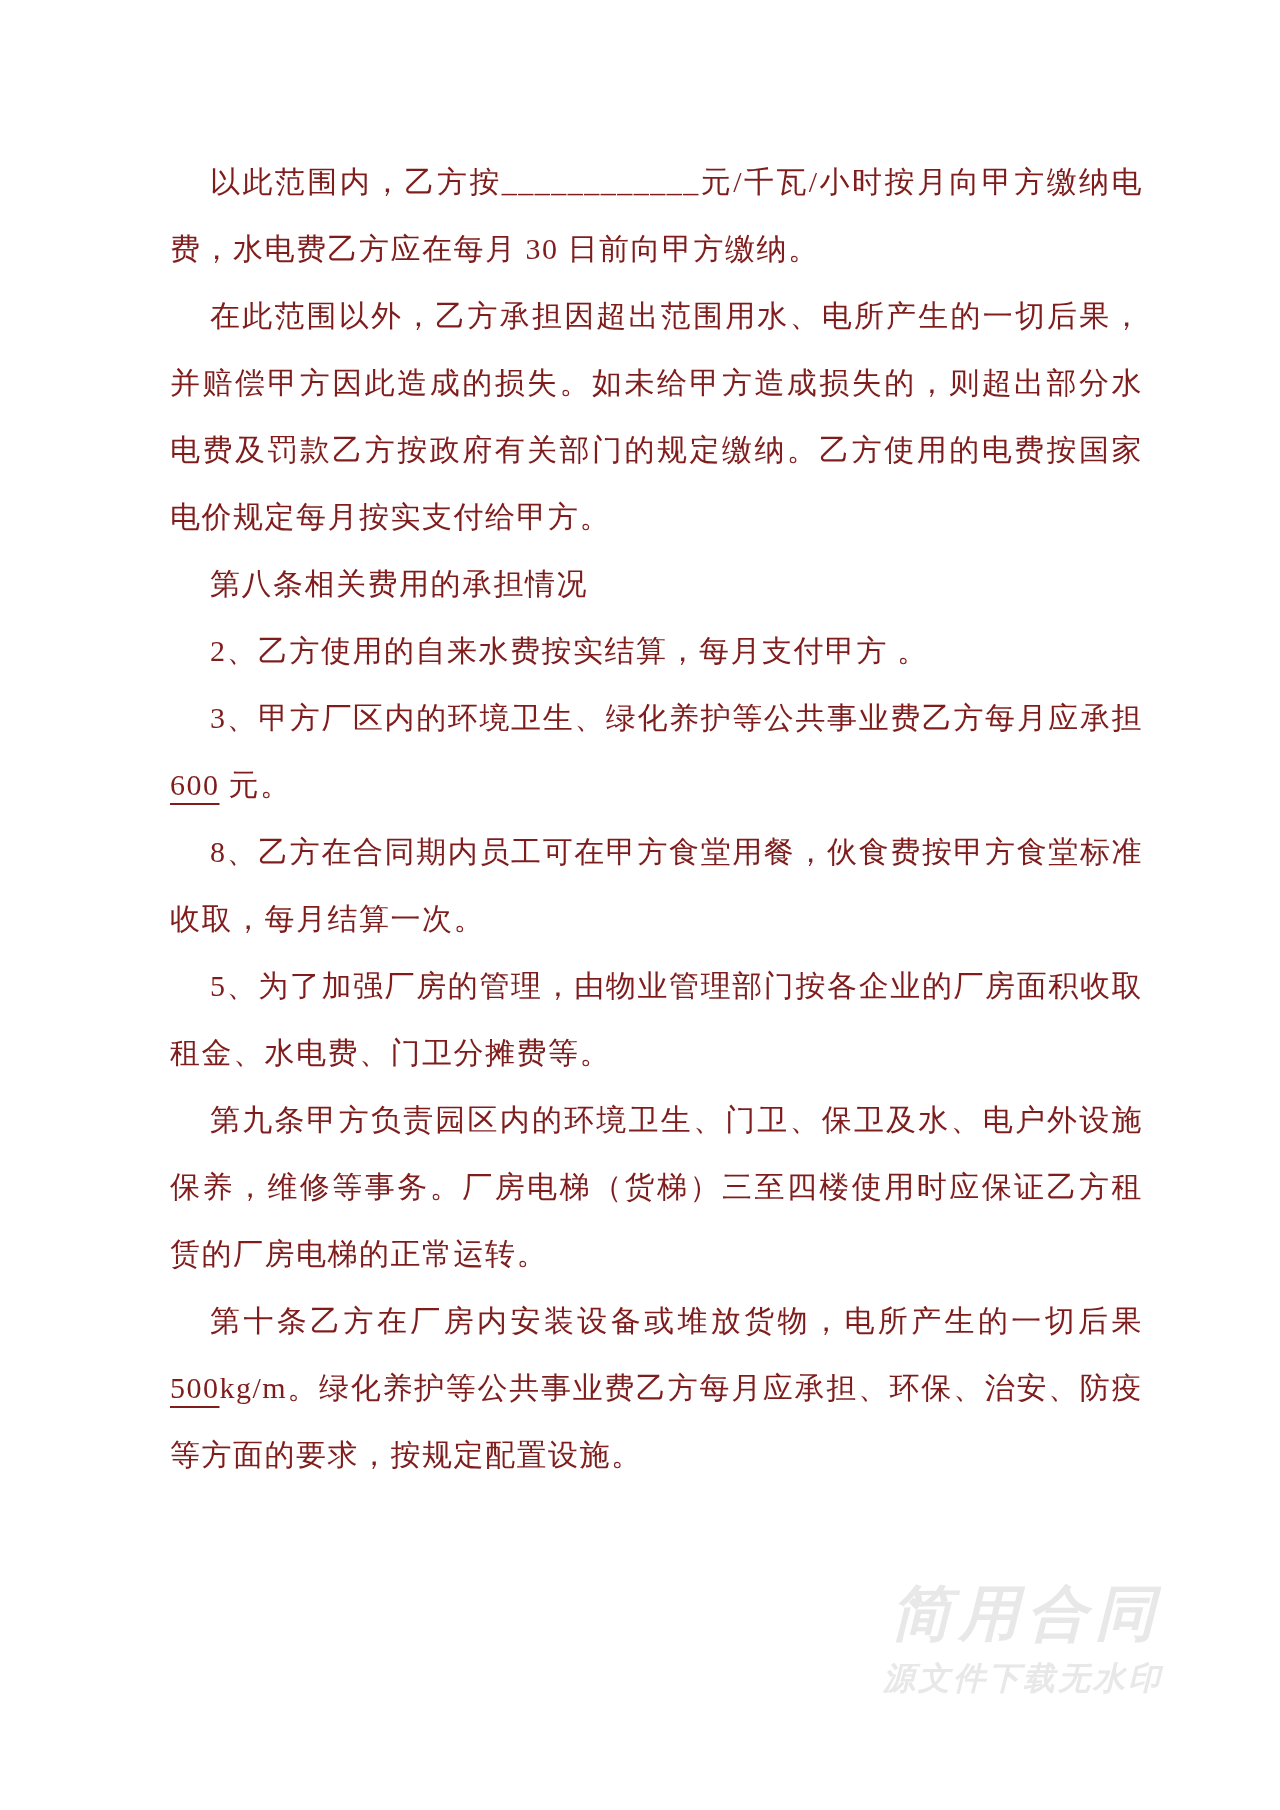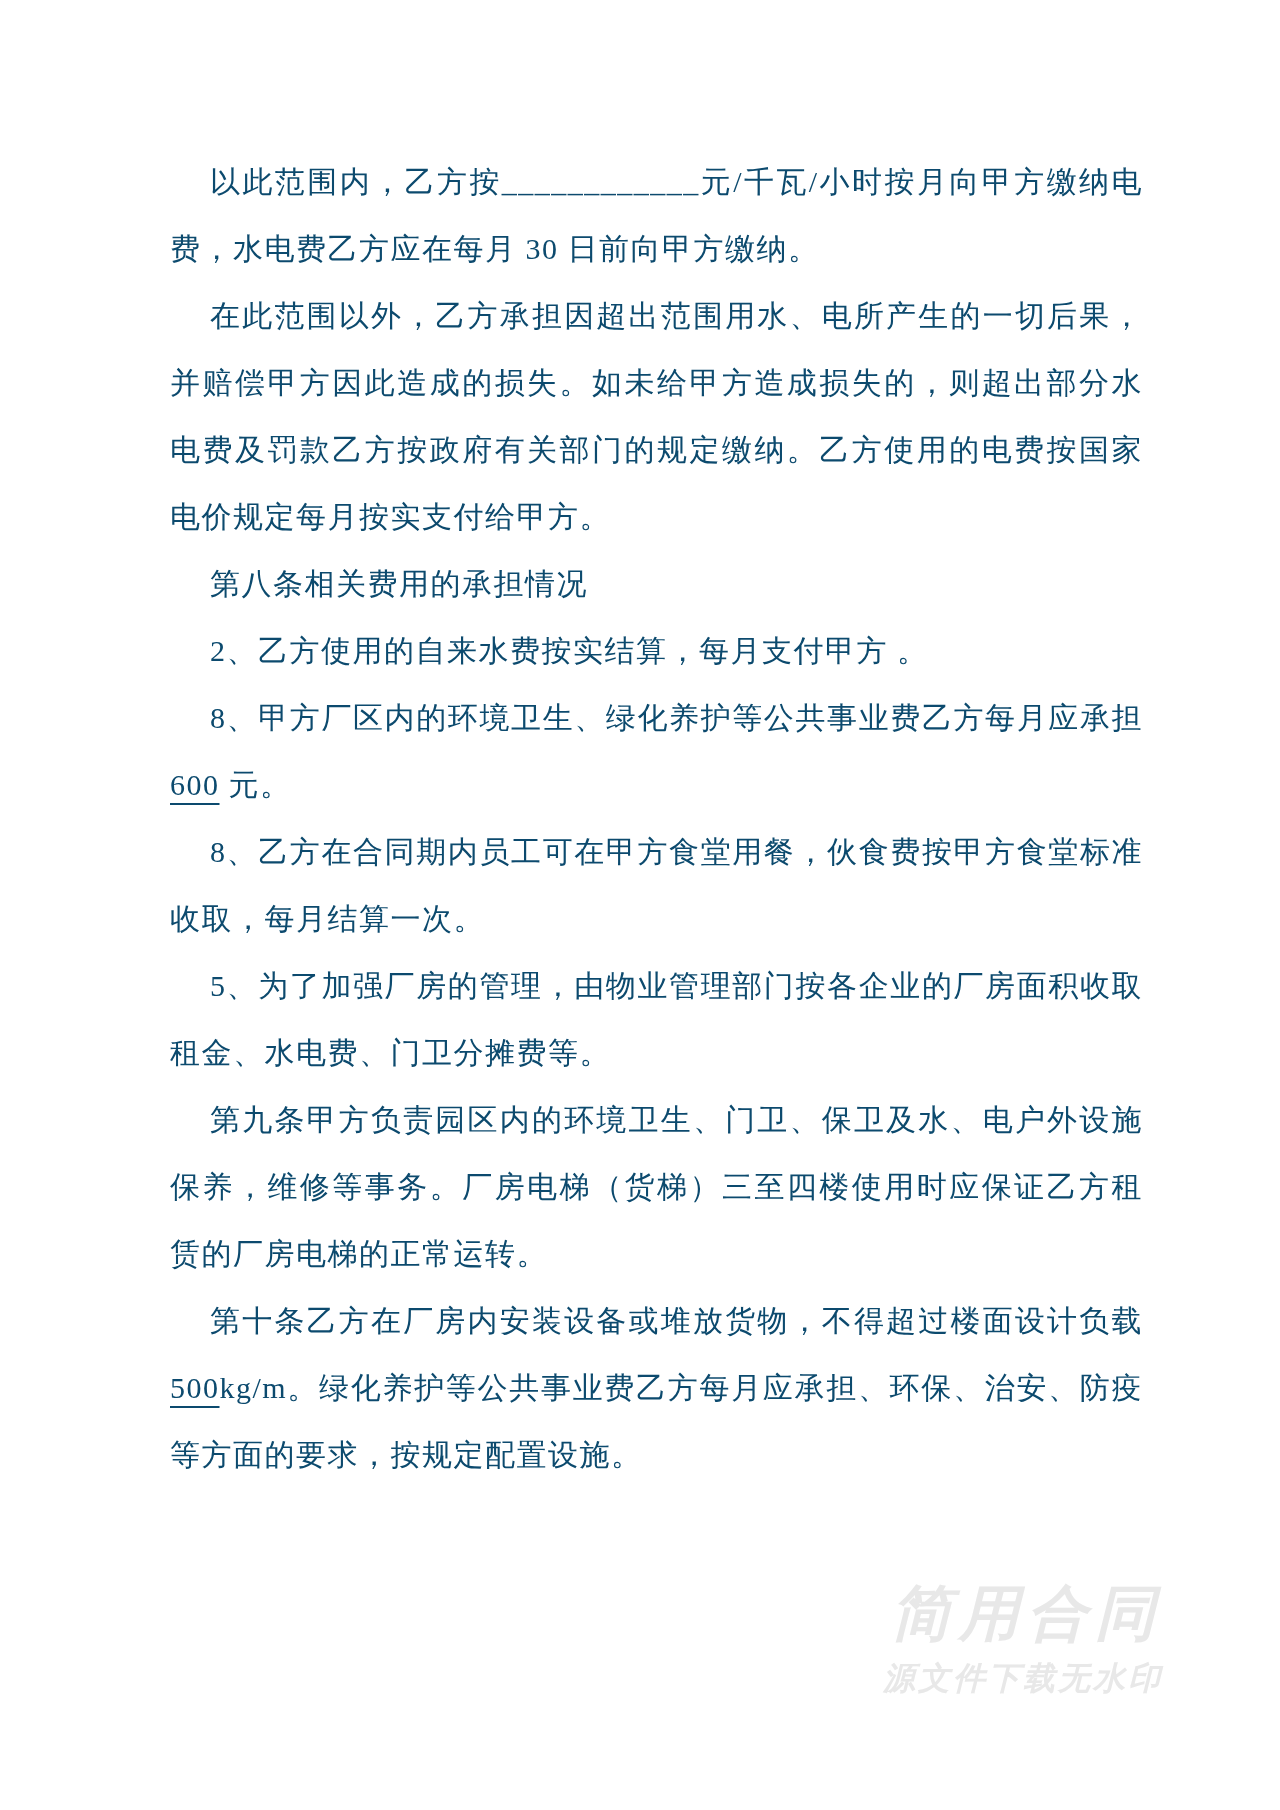--- a/index.html
+++ b/index.html
@@ -20,21 +20,21 @@
     background: #ffffff;
   }
   .content {
     position: absolute;
     left: 170px;
     top: 148px;
     width: 973px;
     font-size: 30px;
     line-height: 67px;
     letter-spacing: 1.5px;
-    color: #0c4a6e;
+    color: #7f1d1d;
     text-align: justify;
     text-justify: inter-ideograph;
   }
   .content p {
     margin: 0;
     padding: 0;
     text-indent: 40px;
   }
   .content .u {
     text-decoration: underline;
@@ -66,25 +66,25 @@
 </head>
 <body>
 
 <div class="page">
 
   <div class="content" id="contract-content">
       <p><span>以此范围内，乙方按____________元/千瓦/小时按月向甲方缴纳电费，水电费乙方应在每月 30 日前向甲方缴纳。</span></p>
       <p><span>在此范围以外，乙方承担因超出范围用水、电所产生的一切后果，并赔偿甲方因此造成的损失。如未给甲方造成损失的，则超出部分水电费及罚款乙方按政府有关部门的规定缴纳。乙方使用的电费按国家电价规定每月按实支付给甲方。</span></p>
       <p><span>第八条相关费用的承担情况</span></p>
       <p><span>2、乙方使用的自来水费按实结算，每月支付甲方 。</span></p>
-      <p><span>8、甲方厂区内的环境卫生、绿化养护等公共事业费乙方每月应承担 </span><span class="u">600</span><span> 元。</span></p>
+      <p><span>3、甲方厂区内的环境卫生、绿化养护等公共事业费乙方每月应承担 </span><span class="u">600</span><span> 元。</span></p>
       <p><span>8、乙方在合同期内员工可在甲方食堂用餐，伙食费按甲方食堂标准收取，每月结算一次。</span></p>
       <p><span>5、为了加强厂房的管理，由物业管理部门按各企业的厂房面积收取租金、水电费、门卫分摊费等。</span></p>
       <p><span>第九条甲方负责园区内的环境卫生、门卫、保卫及水、电户外设施保养，维修等事务。厂房电梯（货梯）三至四楼使用时应保证乙方租赁的厂房电梯的正常运转。</span></p>
-      <p><span>第十条乙方在厂房内安装设备或堆放货物，不得超过楼面设计负载 </span><span class="u">500</span><span>kg/m。绿化养护等公共事业费乙方每月应承担、环保、治安、防疫等方面的要求，按规定配置设施。</span></p>
+      <p><span>第十条乙方在厂房内安装设备或堆放货物，电所产生的一切后果 </span><span class="u">500</span><span>kg/m。绿化养护等公共事业费乙方每月应承担、环保、治安、防疫等方面的要求，按规定配置设施。</span></p>
     </div>
 
   <div class="watermark" style="color: rgb(232, 232, 232);">
     <div class="wm-brand">简用合同</div>
     <div class="wm-tagline">源文件下载无水印</div>
   </div>
 
 </div>
 
 </body></html>

